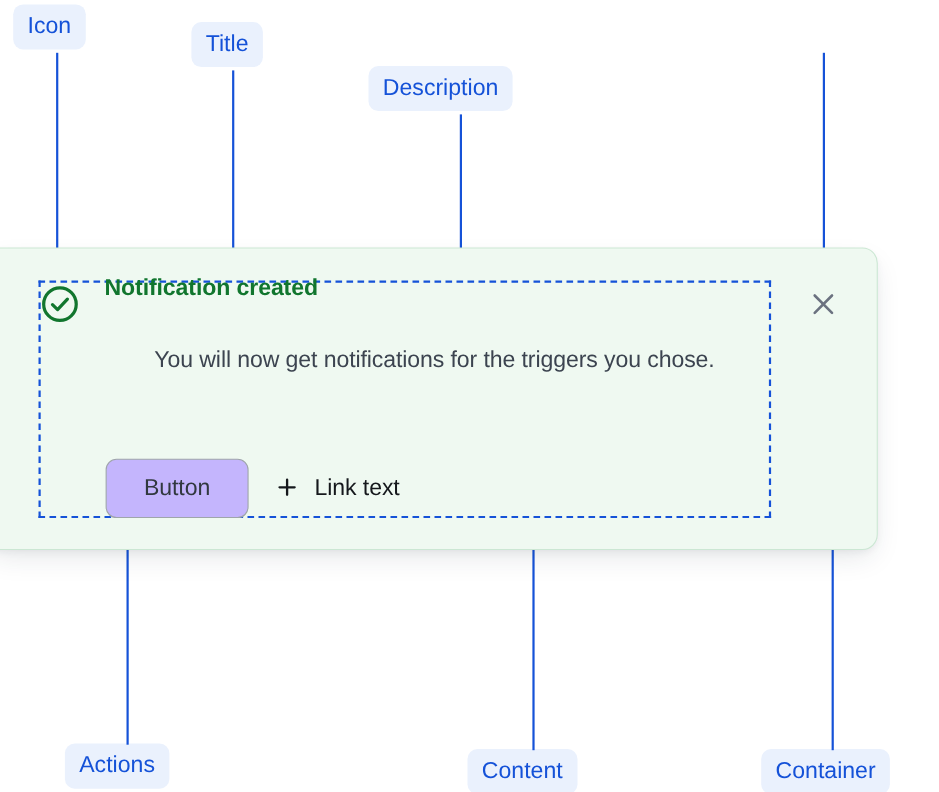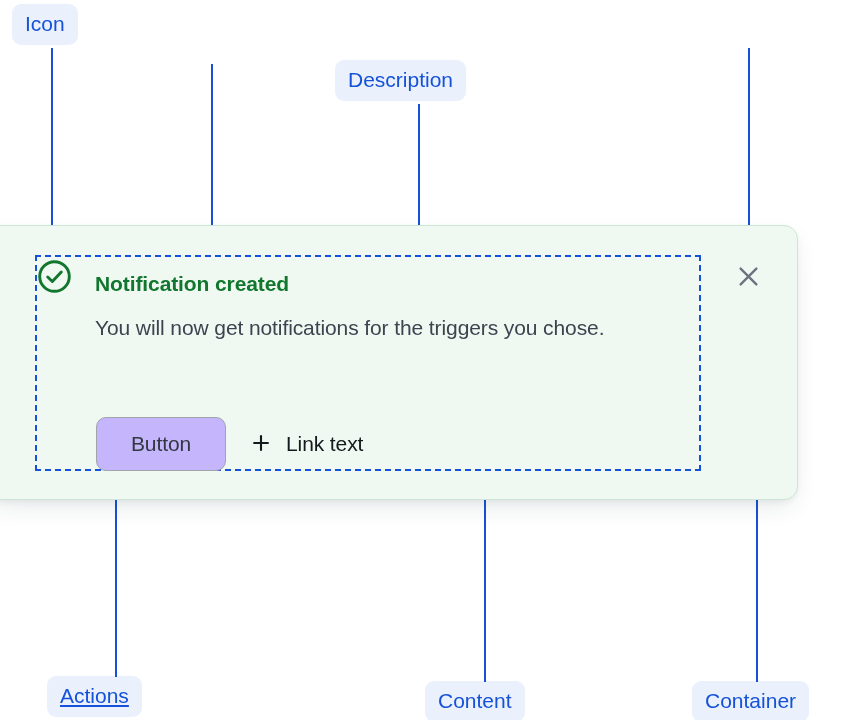--- a/index.html
+++ b/index.html
@@ -82,38 +82,39 @@
     left: 36px;
     top: 258px;
     width: 37px;
     height: 37px;
   }
 
   
   .title {
     position: absolute;
     left: 95px;
-    top: 272px;
+    top: 250px;
     font-size: 21px;
     font-weight: 700;
     color: #11762e;
     letter-spacing: -0.1px;
     white-space: nowrap;
   }
 
   
   .description {
     position: absolute;
     left: 95px;
     top: 308px;
     width: 600px;
     font-size: 21px;
     line-height: 40px;
     color: #3c4450;
     letter-spacing: -0.1px;
+    text-align: center;
   }
 
   
   .actions {
     position: absolute;
     left: 96px;
     top: 417px;
     display: flex;
     align-items: center;
   }
@@ -164,31 +165,32 @@
 </style>
 </head>
 <body>
 
 <div id="stage">
 
   <div class="pill" style="left:12px; top:4px;">Icon</div>
   <div class="leader" style="left:51px; top:48px; height:180px;"></div>
   <div class="dot" style="left:46px; top:241px;"></div>
 
+  <div class="pill" style="left:174px; top:20px;">Title</div>
   <div class="leader" style="left:211px; top:64px; height:190px;"></div>
   <div class="dot" style="left:206px; top:250px;"></div>
 
   <div class="pill" style="left:335px; top:60px;">Description</div>
   <div class="leader" style="left:418px; top:104px; height:196px;"></div>
   <div class="dot" style="left:413px; top:296px;"></div>
 
   <div class="leader" style="left:748px; top:48px; height:196px;"></div>
   <div class="dot" style="left:743px; top:240px;"></div>
 
-  <div class="pill" style="left:47px; top:676px;text-decoration:underline;">Actions</div>
+  <div class="pill" style="left:59px; top:676px;">Actions</div>
   <div class="leader" style="left:115px; top:470px; height:207px;"></div>
   <div class="dot" style="left:110px; top:464px;"></div>
 
   <div class="pill" style="left:425px; top:681px;">Content</div>
   <div class="leader" style="left:484px; top:472px; height:210px;"></div>
   <div class="dot" style="left:479px; top:466px;"></div>
 
   <div class="pill" style="left:692px; top:681px;">Container</div>
   <div class="leader" style="left:756px; top:472px; height:210px;"></div>
   <div class="dot" style="left:751px; top:466px;"></div>

